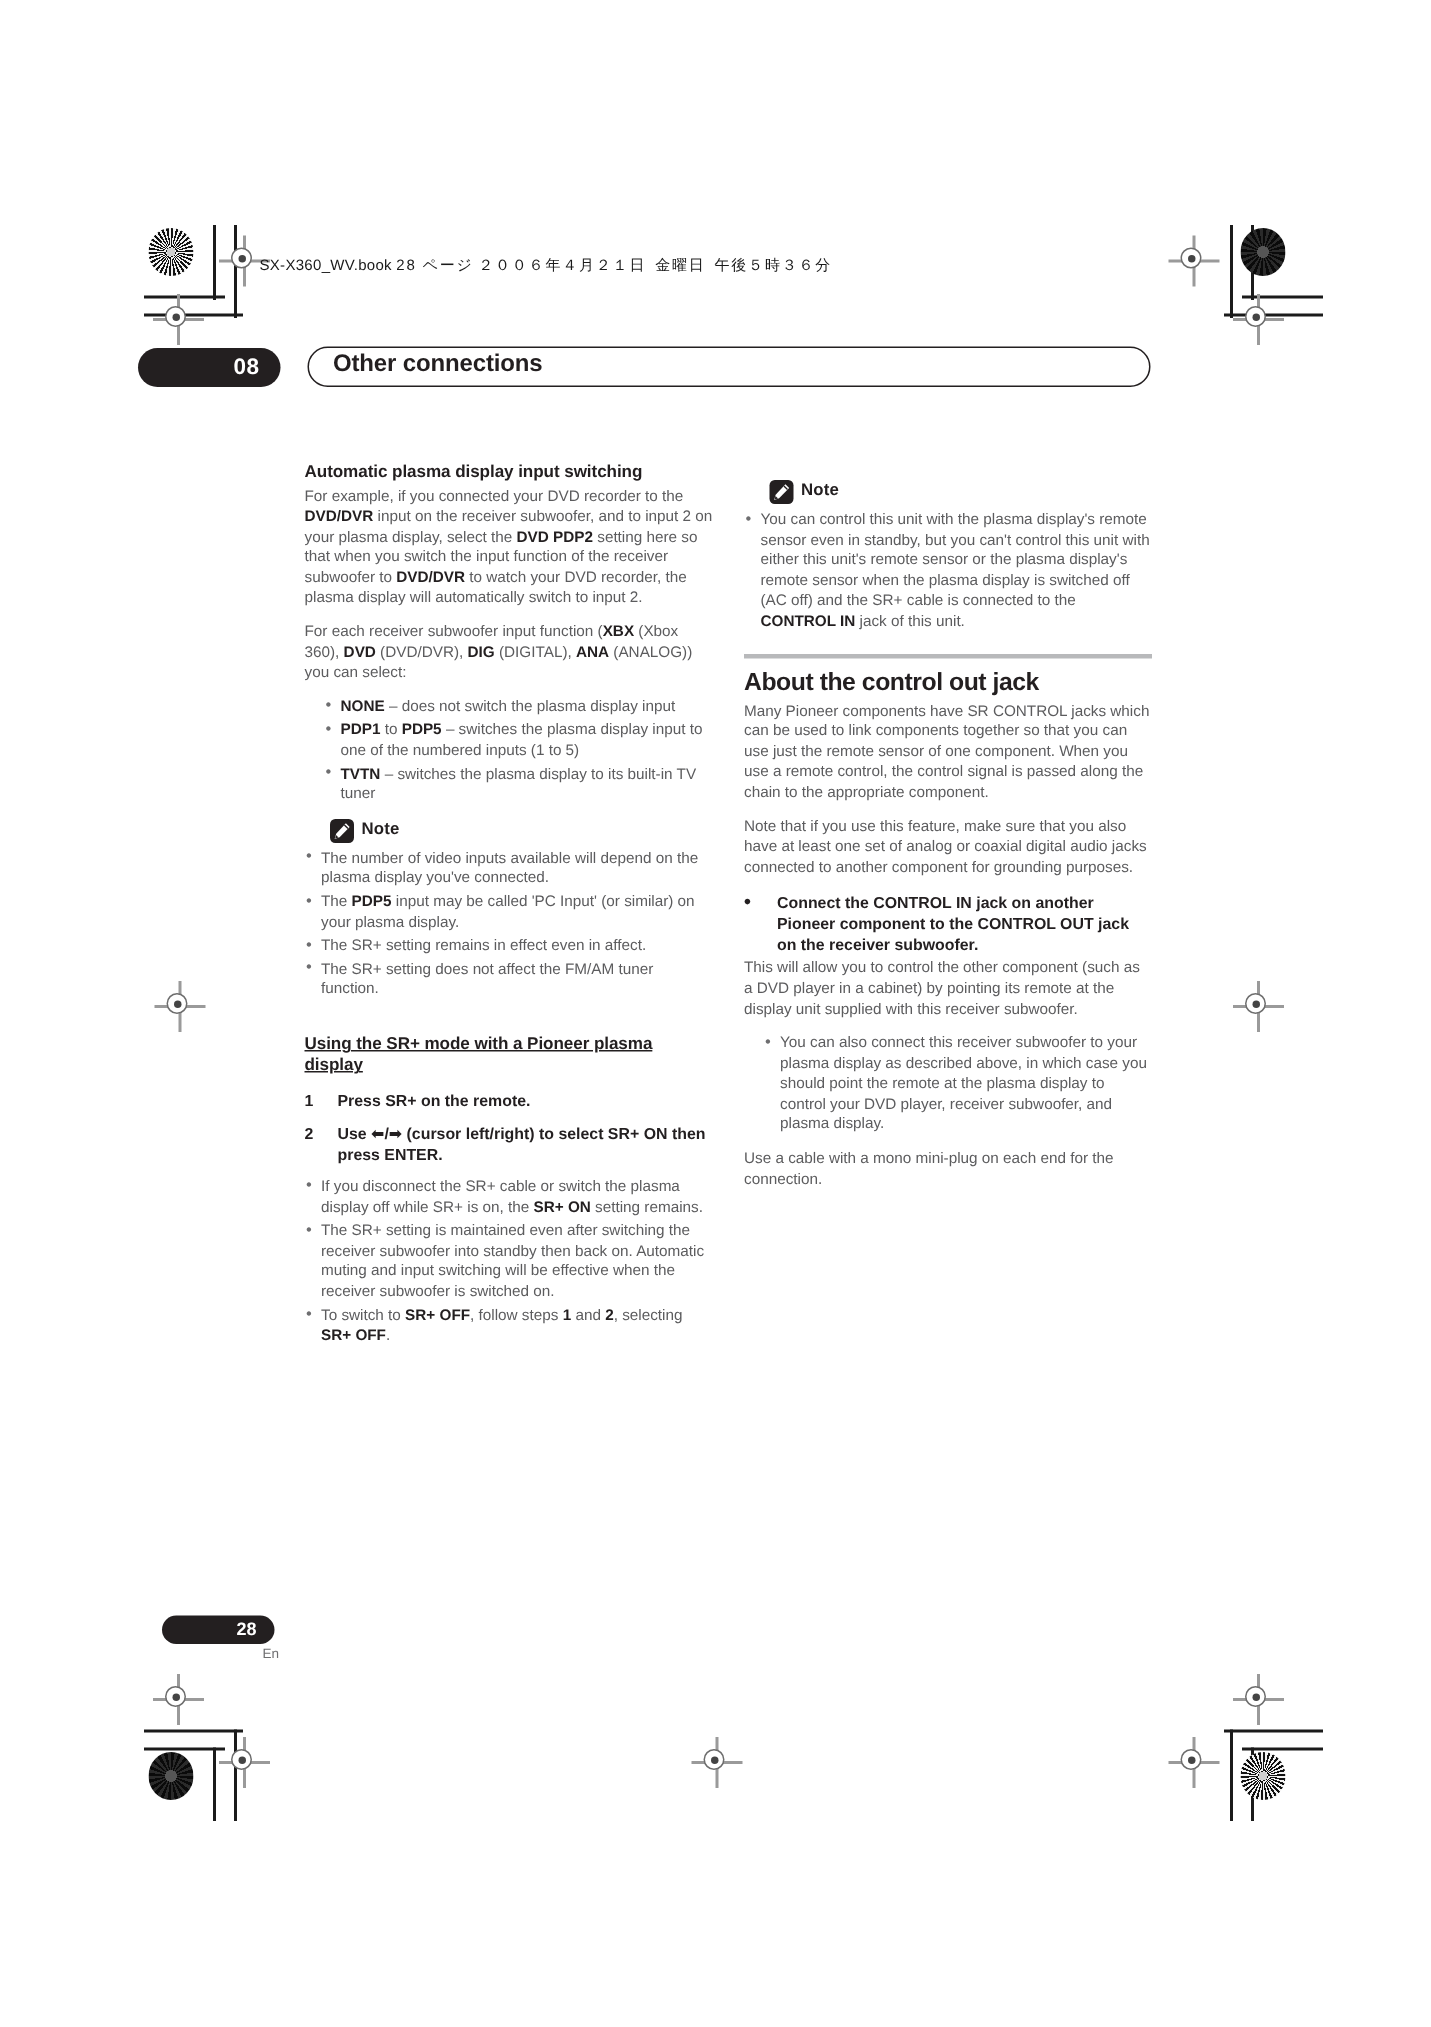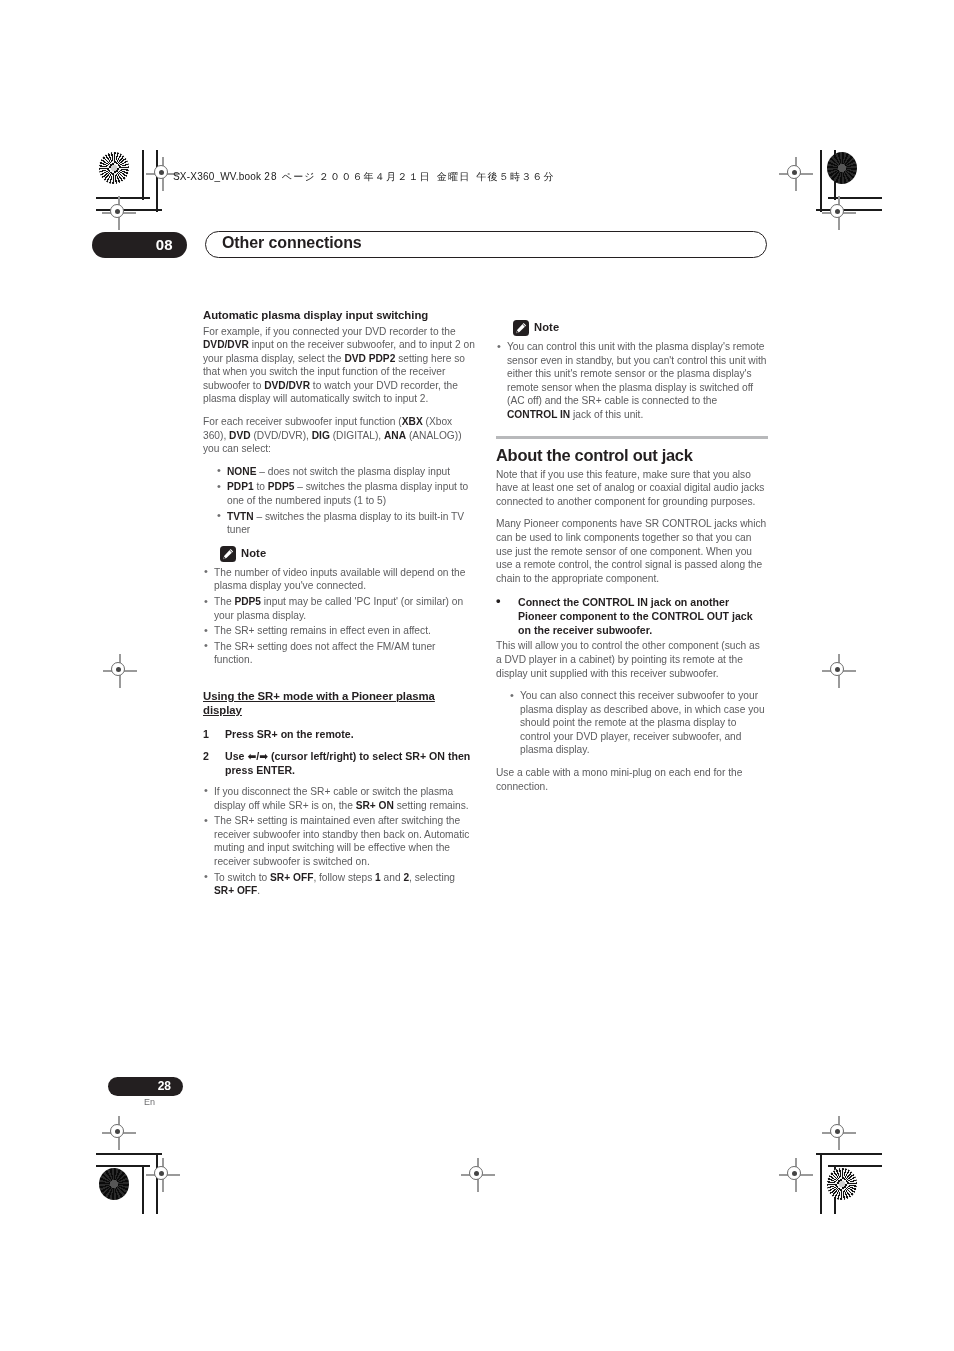--- a/index.html
+++ b/index.html
@@ -259,21 +259,21 @@
     border-radius: 10px;
     color: #ffffff;
     font-size: 12px;
     font-weight: bold;
     text-align: right;
     box-sizing: border-box;
     padding: 2px 12px 0 0;
   }
   .page-lang {
     position: absolute;
-    left: 92px;
+    left: 123px;
     top: 1097px;
     width: 75px;
     text-align: right;
     box-sizing: border-box;
     padding-right: 12px;
     font-size: 9px;
     color: #6f6f71;
   }
 </style>
 </head>
@@ -457,23 +457,23 @@
   </div>
 
   <ul class="b note-list">
     <li><span>You can control this unit with the plasma display's remote sensor even in standby, but you can't control this unit with either this unit's remote sensor or the plasma display's remote sensor when the plasma display is switched off (AC off) and the SR+ cable is connected to the </span><b>CONTROL IN</b><span> jack of this unit.</span></li>
   </ul>
 
   <div class="rule"></div>
 
   <h2 class="section">About the control out jack</h2>
 
+  <p>Many Pioneer components have SR CONTROL jacks which can be used to link components together so that you can use just the remote sensor of one component. When you use a remote control, the control signal is passed along the chain to the appropriate component.</p>
+
   <p>Note that if you use this feature, make sure that you also have at least one set of analog or coaxial digital audio jacks connected to another component for grounding purposes.</p>
-
-  <p>Many Pioneer components have SR CONTROL jacks which can be used to link components together so that you can use just the remote sensor of one component. When you use a remote control, the control signal is passed along the chain to the appropriate component.</p>
 
   <div class="strong-bullet">
     <span class="wrap">Connect the CONTROL IN jack on another Pioneer component to the CONTROL OUT jack on the receiver subwoofer.</span>
   </div>
 
   <p>This will allow you to control the other component (such as a DVD player in a cabinet) by pointing its remote at the display unit supplied with this receiver subwoofer.</p>
 
   <ul class="b indented">
     <li><span>You can also connect this receiver subwoofer to your plasma display as described above, in which case you should point the remote at the plasma display to control your DVD player, receiver subwoofer, and plasma display.</span></li>
   </ul>

